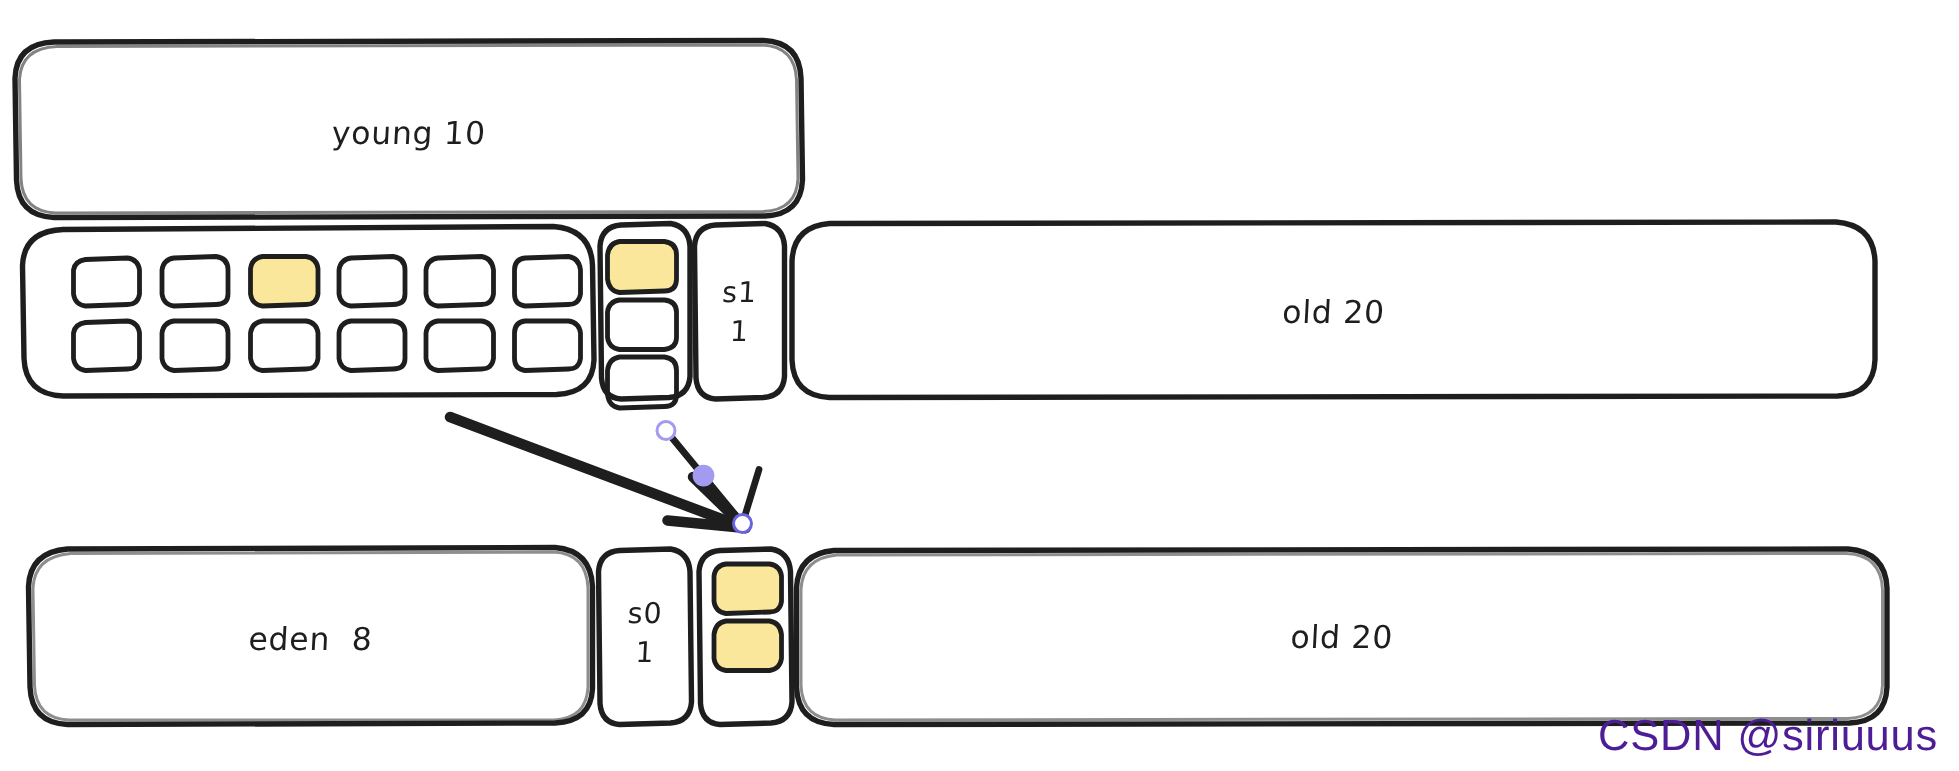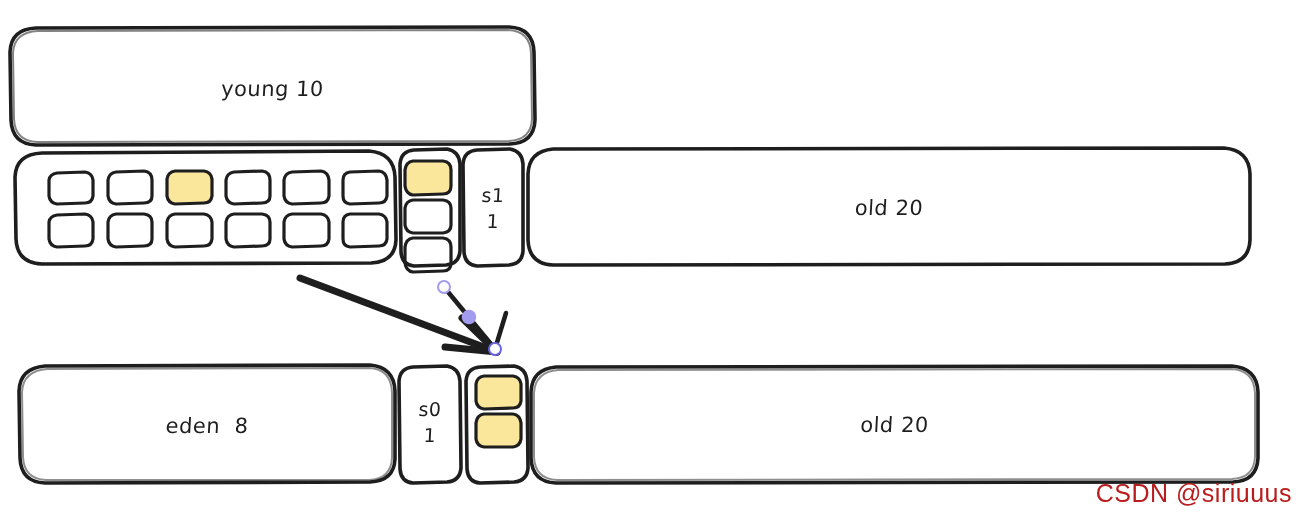--- a/index.html
+++ b/index.html
@@ -35,22 +35,22 @@
     letter-spacing: 0.5px;
     pointer-events: none;
     transform: skewX(-3deg);
   }
   .lbl-big { font-size: 21px; }
   .lbl-small { font-size: 19px; }
   .watermark {
     position: absolute;
     right: 14px;
     bottom: 6px;
-    color: #b91c1c;
-    font-size: 25px;
+    color: #4c1d95;
+    font-size: 29px;
     font-family: "Liberation Sans", sans-serif;
     letter-spacing: 0.5px;
   }
 </style>
 </head>
 <body>
 
 <div id="canvas">
 
   <svg id="sketch" viewBox="0 0 1306 514" xmlns="http://www.w3.org/2000/svg">

